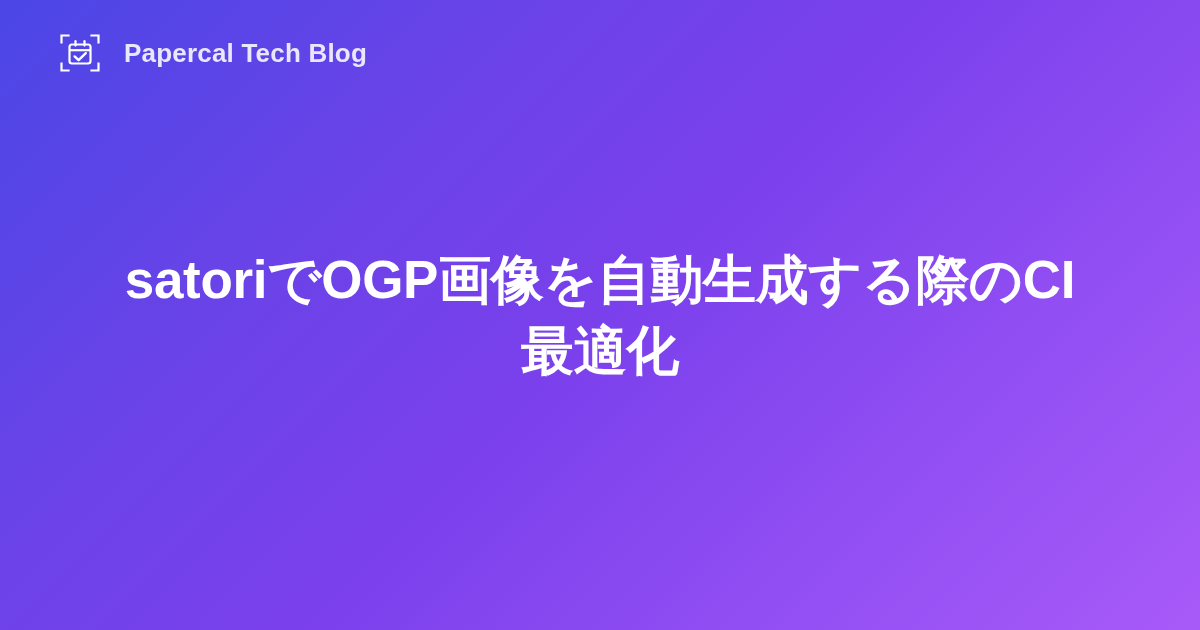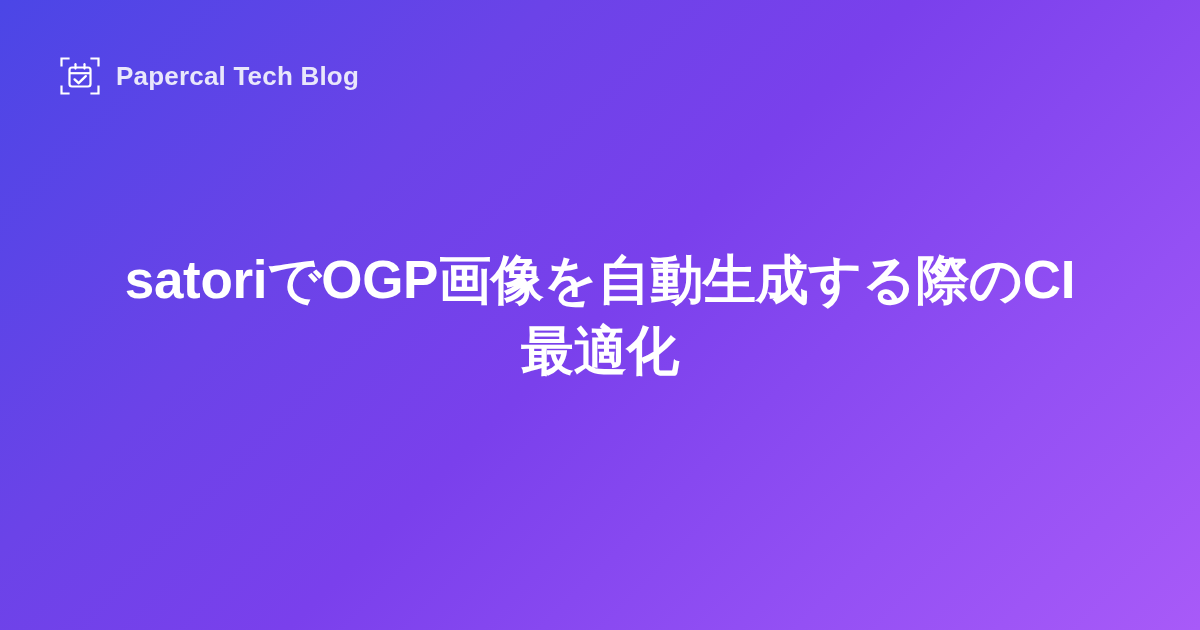--- a/index.html
+++ b/index.html
@@ -20,25 +20,25 @@
     box-sizing: border-box;
     width: 1200px;
     height: 630px;
     background: linear-gradient(135deg, #4B46E6 0%, #6B43E8 30%, #7A40EC 50%, #9450F4 78%, #A85AF8 100%);
     overflow: hidden;
   }
 
   
   .brand {
     position: absolute;
-    top: 56px;
+    top: 33px;
     left: 60px;
     display: flex;
     align-items: center;
-    gap: 16px;
+    gap: 24px;
   }
 
   .brand-logo {
     width: 40px;
     height: 40px;
     flex: 0 0 40px;
     display: block;
   }
 
   .brand-name {

